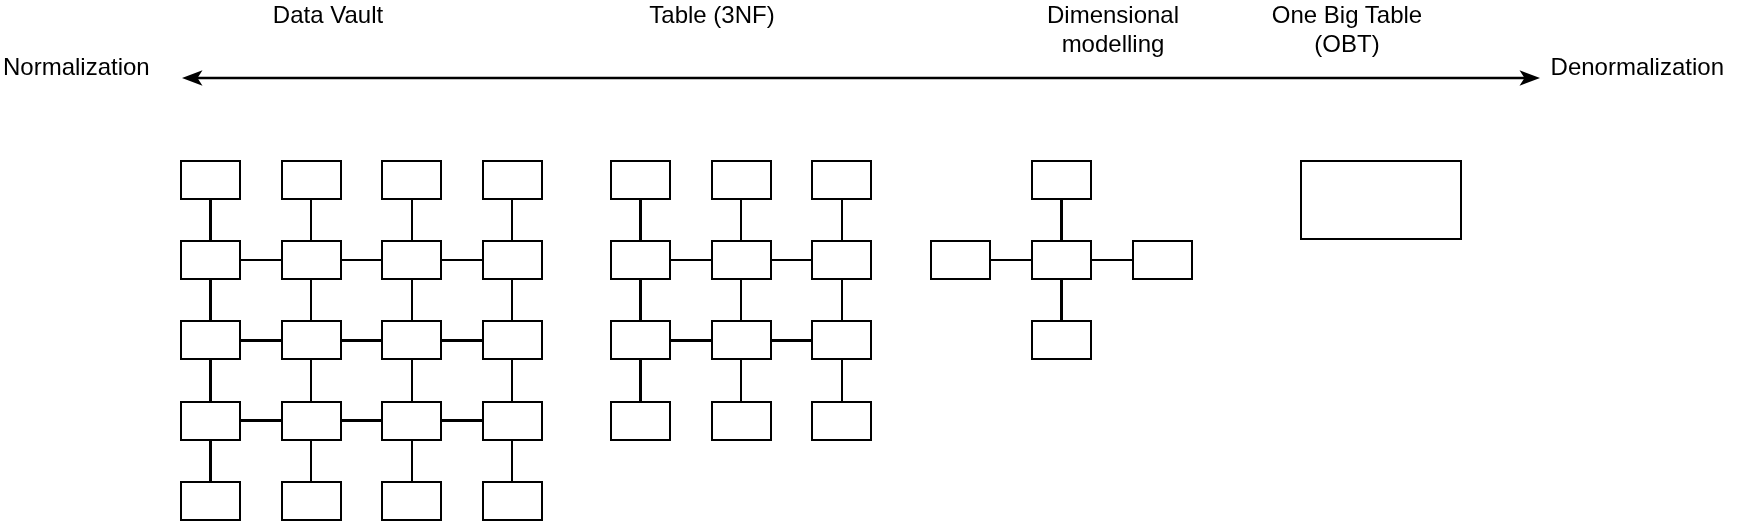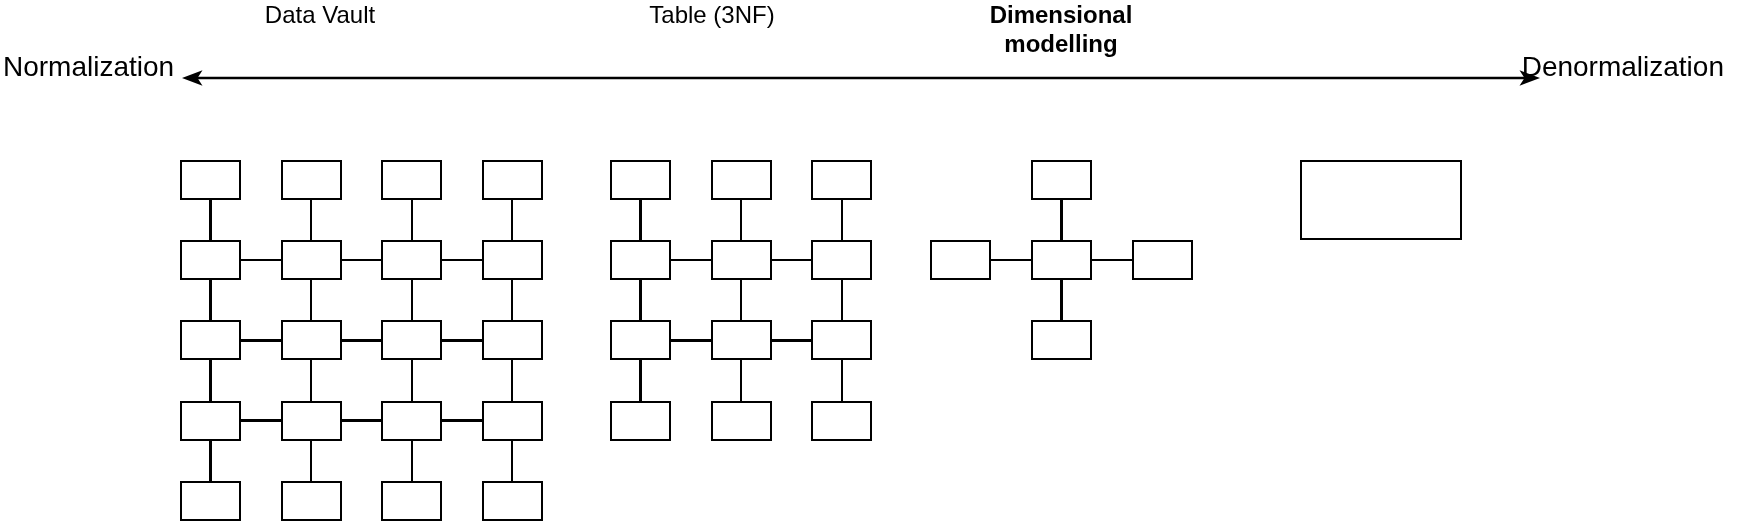--- a/index.html
+++ b/index.html
@@ -12,38 +12,38 @@
     width: 1742px;
     height: 524px;
     background: #ffffff;
     font-family: "Liberation Sans", sans-serif;
     color: #000000;
     overflow: hidden;
   }
   .axis-label {
     position: absolute;
     top: 52px;
-    font-size: 28px;
+    font-size: 24px;
     line-height: 29px;
     white-space: nowrap;
   }
   #axis-label-left { left: 3px; }
   #axis-label-right { right: 18px; }
   .approach-label {
     position: absolute;
     top: 0;
     width: 240px;
     text-align: center;
     font-size: 24px;
     line-height: 29px;
     white-space: nowrap;
   }
-  #label-dv          { left: 200px; }
+  #label-dv          { left: 208px; }
   #label-3nf         { left: 592px; }
-  #label-dimensional { left: 941px; font-weight: bold; }
+  #label-dimensional { left: 993px; }
   #label-obt         { left: 1227px; }
   #arrow-svg {
     position: absolute;
     left: 0;
     top: 0;
   }
   #schema-layer { position: absolute; left: 0; top: 0; width: 100%; height: 100%; }
   .node {
     position: absolute;
     background: #ffffff;
@@ -76,20 +76,24 @@
 
   <div class="approach-label" id="label-3nf">
     <div>Table (3NF)</div>
   </div>
 
   <div class="approach-label" id="label-dimensional">
     <div>Dimensional</div>
     <div>modelling</div>
   </div>
 
+  <div class="approach-label" id="label-obt">
+    <div>One Big Table</div>
+    <div>(OBT)</div>
+  </div>
 
   <div id="schema-layer">
       <div class="node" style="left: 180px; top: 160px; width: 61px; height: 40px;"></div>
       <div class="edge" style="left: 209.3px; top: 200px; width: 2.4px; height: 40.2px;"></div>
       <div class="node" style="left: 280.6px; top: 160px; width: 61px; height: 40px;"></div>
       <div class="edge" style="left: 309.9px; top: 200px; width: 2.4px; height: 40.2px;"></div>
       <div class="node" style="left: 381.2px; top: 160px; width: 61px; height: 40px;"></div>
       <div class="edge" style="left: 410.5px; top: 200px; width: 2.4px; height: 40.2px;"></div>
       <div class="node" style="left: 481.8px; top: 160px; width: 61px; height: 40px;"></div>
       <div class="edge" style="left: 511.1px; top: 200px; width: 2.4px; height: 40.2px;"></div>

